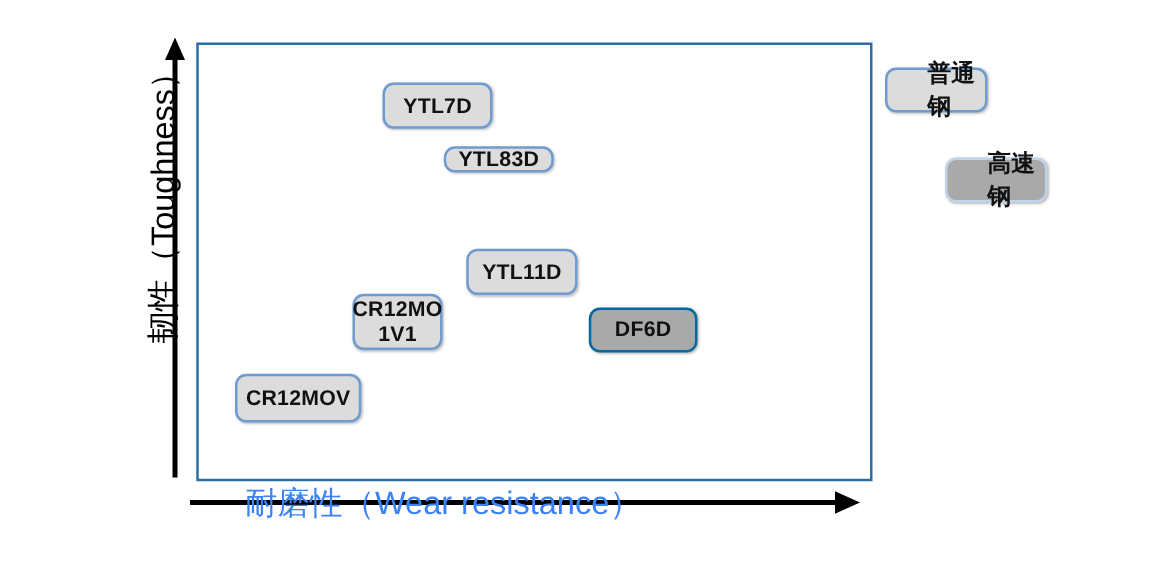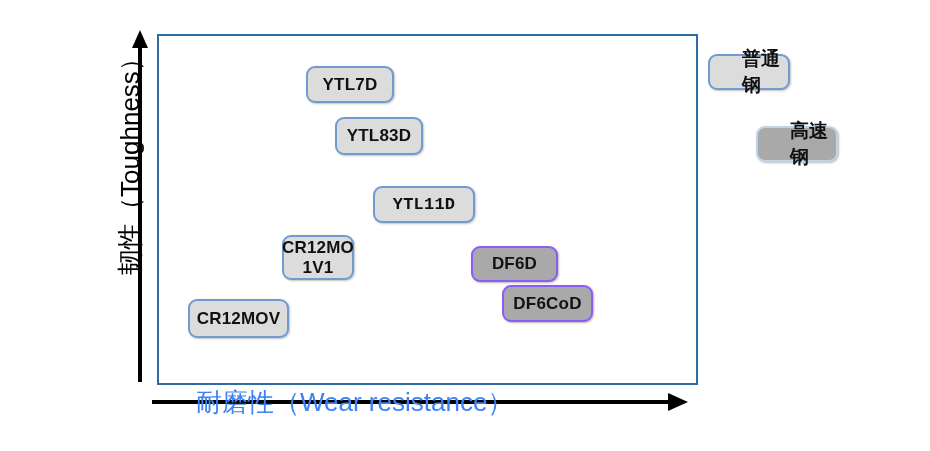--- a/index.html
+++ b/index.html
@@ -75,21 +75,21 @@
     letter-spacing: 0.2px;
     white-space: pre-line;
   }
   .node.plain {
     background: #DCDCDC;
     border: 2px solid #6F9BD1;
     box-shadow: 1px 1px 2px rgba(120,120,120,0.45);
   }
   .node.hss {
     background: #A9A9A9;
-    border: 2px solid #8b5cf6;
+    border: 2px solid #0369a1;
     box-shadow: 1px 1px 2px rgba(120,120,120,0.5);
   }
 
   
   .legend-item {
     position: absolute;
     box-sizing: border-box;
     display: flex;
     align-items: center;
     justify-content: center;
@@ -127,30 +127,29 @@
   </svg>
 
   <div id="plot-frame"></div>
 
   <div id="y-axis-title">韧性（Toughness）</div>
 
   <div id="x-axis-title">耐磨性（Wear resistance）</div>
 
   <div class="node plain" style="left:306px; top:66px; width:88px; height:37px;">YTL7D</div>
 
-  <div class="node plain" style="left:335px; top:117px; width:88px; height:38px;">YTL83D</div>
+  <div class="node plain" style="left:355px; top:117px; width:88px; height:21px;">YTL83D</div>
 
-  <div class="node plain" style="left:373px; top:186px; width:102px; height:37px;font-family:Liberation Mono, monospace;">YTL11D</div>
+  <div class="node plain" style="left:373px; top:199px; width:89px; height:37px;">YTL11D</div>
 
   <div class="node plain" style="left:282px; top:235px; width:72px; height:45px;">CR12MO
 1V1</div>
 
   <div class="node hss" style="left:471px; top:246px; width:87px; height:36px;">DF6D</div>
 
-  <div class="node hss" style="left:502px; top:285px; width:91px; height:37px;">DF6CoD</div>
 
   <div class="node plain" style="left:188px; top:299px; width:101px; height:39px;">CR12MOV</div>
 
   <div class="legend-item plain" style="left:708px; top:54px; width:82px; height:36px;">普通钢</div>
 
   <div class="legend-item hss" style="left:708px; top:126px; width:82px; height:36px;">高速钢</div>
 
 </div>
 
 </body></html>

